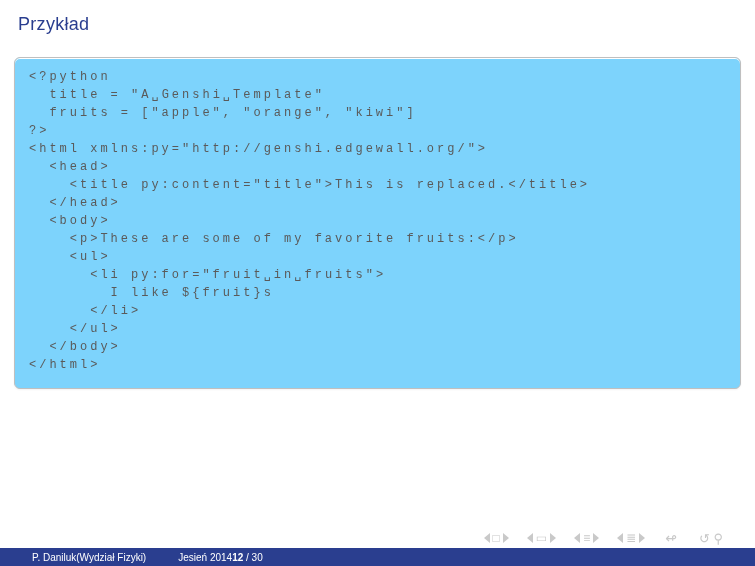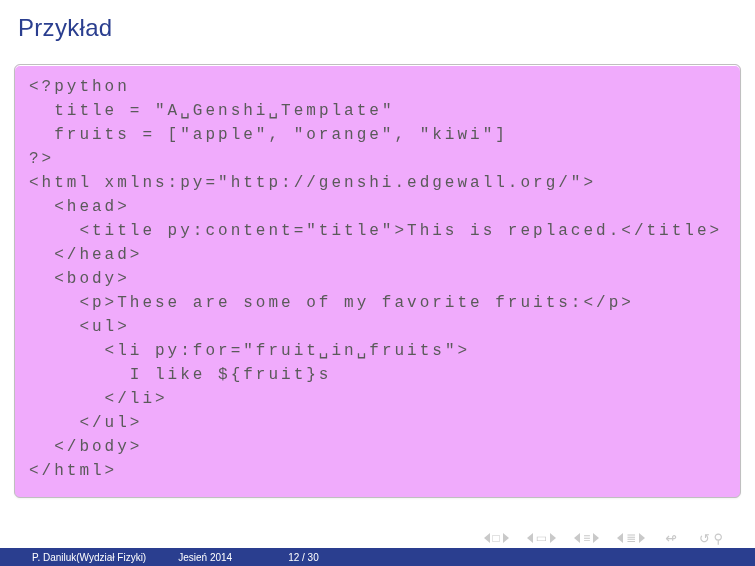--- a/index.html
+++ b/index.html
@@ -6,33 +6,33 @@
   body {
     width: 755px;
     height: 566px;
     background: #ffffff;
     font-family: 'Helvetica Neue', Arial, sans-serif;
     position: relative;
     overflow: hidden;
   }
   .slide-title {
     color: #2a3e8f;
-    font-size: 24px;
+    font-size: 18px;
     font-weight: 400;
     padding: 14px 0 0 18px;
     letter-spacing: 0.3px;
   }
   .code-block {
     margin: 22px 14px 0 14px;
     border: 1px solid #bfbfbf;
     border-radius: 6px;
-    background: #f0abfc;
+    background: #7dd3fc;
     padding: 10px 14px 14px 14px;
     font-family: 'Courier New', monospace;
-    font-size: 16px;
+    font-size: 12px;
     line-height: 1.5;
     color: #5a5a5a;
     letter-spacing: 3px;
     white-space: pre;
     overflow: hidden;
     box-shadow: inset 0 1px 0 #ffffff, 0 1px 2px rgba(0,0,0,0.05);
   }
   .nav-icons {
     position: absolute;
     bottom: 20px;
@@ -57,22 +57,22 @@
     bottom: 0; left: 0; right: 0;
     height: 18px;
     background: #2a3e8f;
     display: flex;
     align-items: center;
     color: #fff;
     font-size: 10px;
   }
   .footer-left { flex: 0 0 auto; padding: 0 24px 0 32px; }
   .footer-center { flex: 1; text-align: center; font-weight: bold; }
-  .footer-right { flex: 0 0 auto; padding: 0 8px; display: flex; gap: 20px; align-items: flex-end; }
-  .footer-page b { font-weight: normal; margin-left: 36px; }
+  .footer-right { flex: 0 0 auto; padding: 0 8px; display: flex; gap: 0; align-items: flex-end; }
+  .footer-page b { font-weight: bold; }
 </style>
 </head>
 <body>
 
 <h1 class="slide-title">Przykład</h1>
 
 <pre class="code-block">&lt;?python
   title = "A␣Genshi␣Template"
   fruits = ["apple", "orange", "kiwi"]
 ?&gt;

